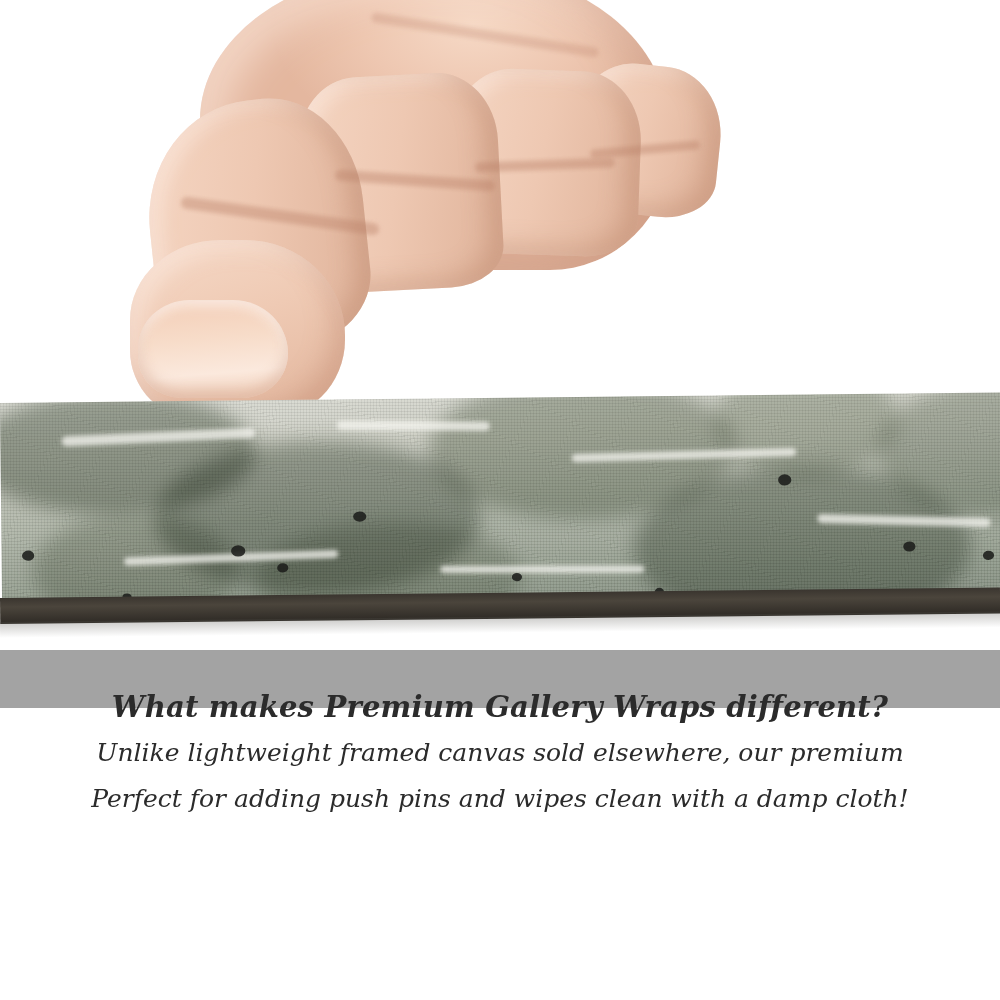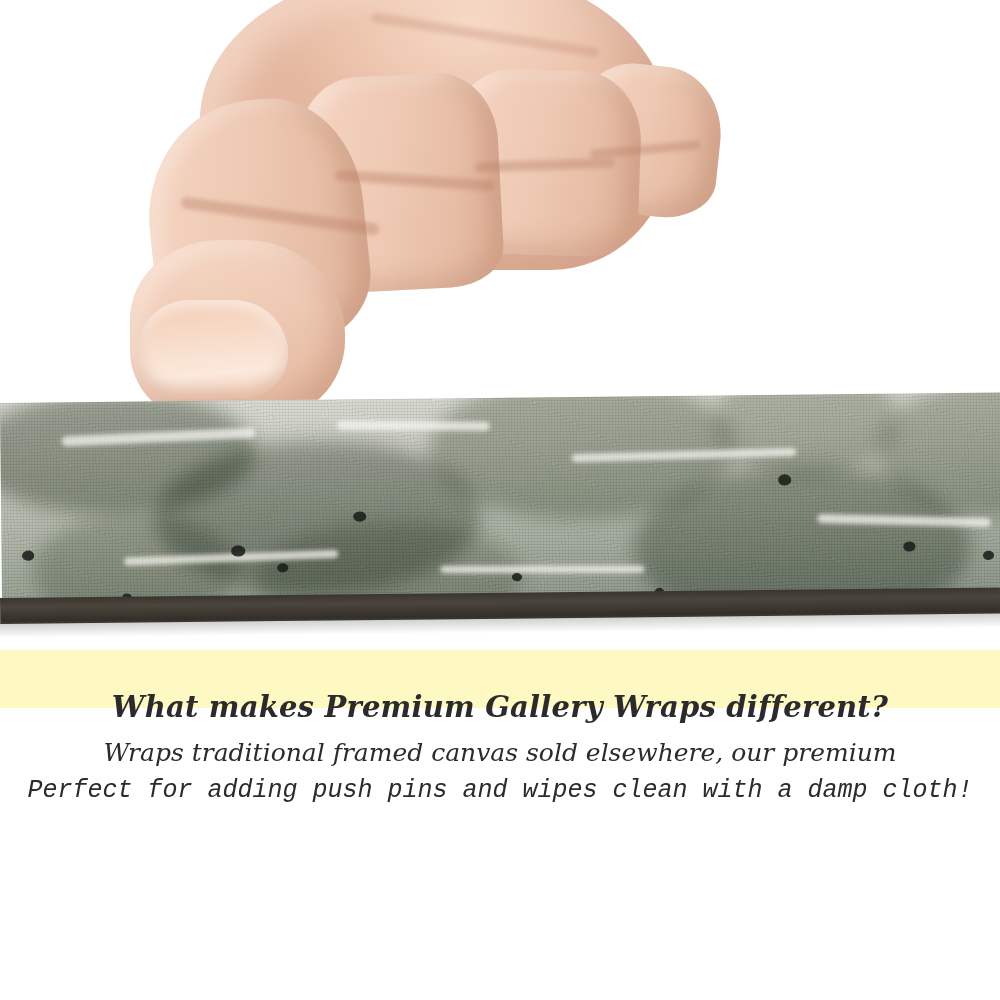--- a/index.html
+++ b/index.html
@@ -10,21 +10,21 @@
   body {
     width: 1000px;
     height: 1000px;
     overflow: hidden;
     font-family: "DejaVu Sans", sans-serif;
   }
   .page {
     position: relative;
     width: 1000px;
     height: 708px;
-    background: #fef9c3;
+    background: #a3a3a3;
   }
 
   
   .photo {
     position: absolute;
     left: 0;
     top: 0;
     width: 1000px;
     height: 650px;
     overflow: hidden;
@@ -173,22 +173,21 @@
     font-weight: 700;
     letter-spacing: 0.2px;
     margin-bottom: 10px;
   }
   .caption-line {
     font-size: 25px;
     line-height: 38px;
     font-weight: 400;
   }
   .caption-line.last {
-    margin-top: 0;
-    font-family: Liberation Mono, monospace;
+    margin-top: 8px;
   }
 </style>
 </head>
 <body>
 
 <div class="page">
 
   <div class="photo">
 
     <div class="hand">
@@ -234,17 +233,17 @@
       <div class="speck" style="left:640px; top:188px; width:9px; height:8px;"></div>
       <div class="speck" style="left:118px; top:188px; width:9px; height:7px;"></div>
     </div>
 
     <div class="strip-edge"></div>
     <div class="strip-shadow"></div>
   </div>
 
   <div class="caption">
     <div class="caption-heading">What makes Premium Gallery Wraps different?</div>
-    <div class="caption-line">Wraps traditional framed canvas sold elsewhere, our premium</div>
+    <div class="caption-line">Unlike lightweight framed canvas sold elsewhere, our premium</div>
     <div class="caption-line last">Perfect for adding push pins and wipes clean with a damp cloth!</div>
   </div>
 
 </div>
 
 </body></html>

